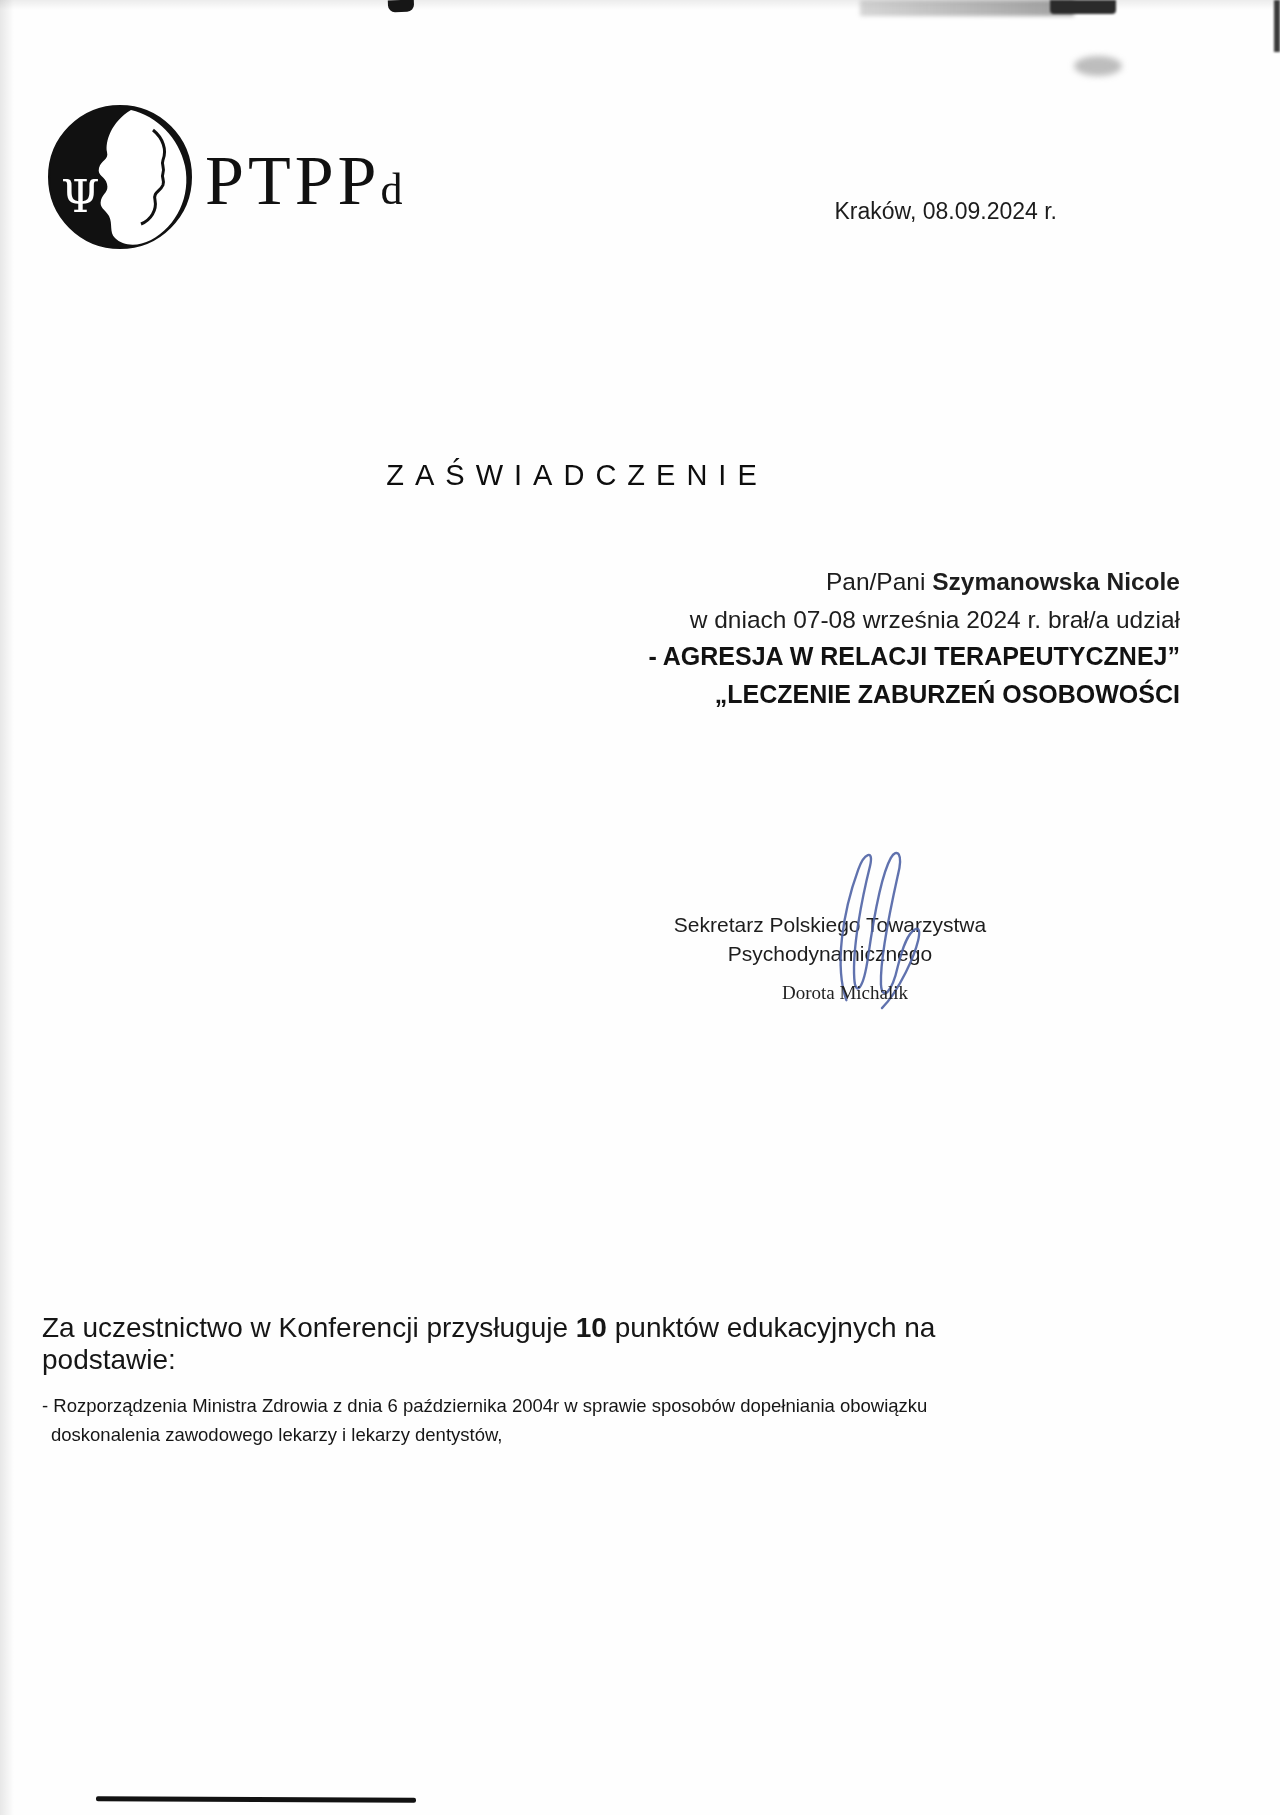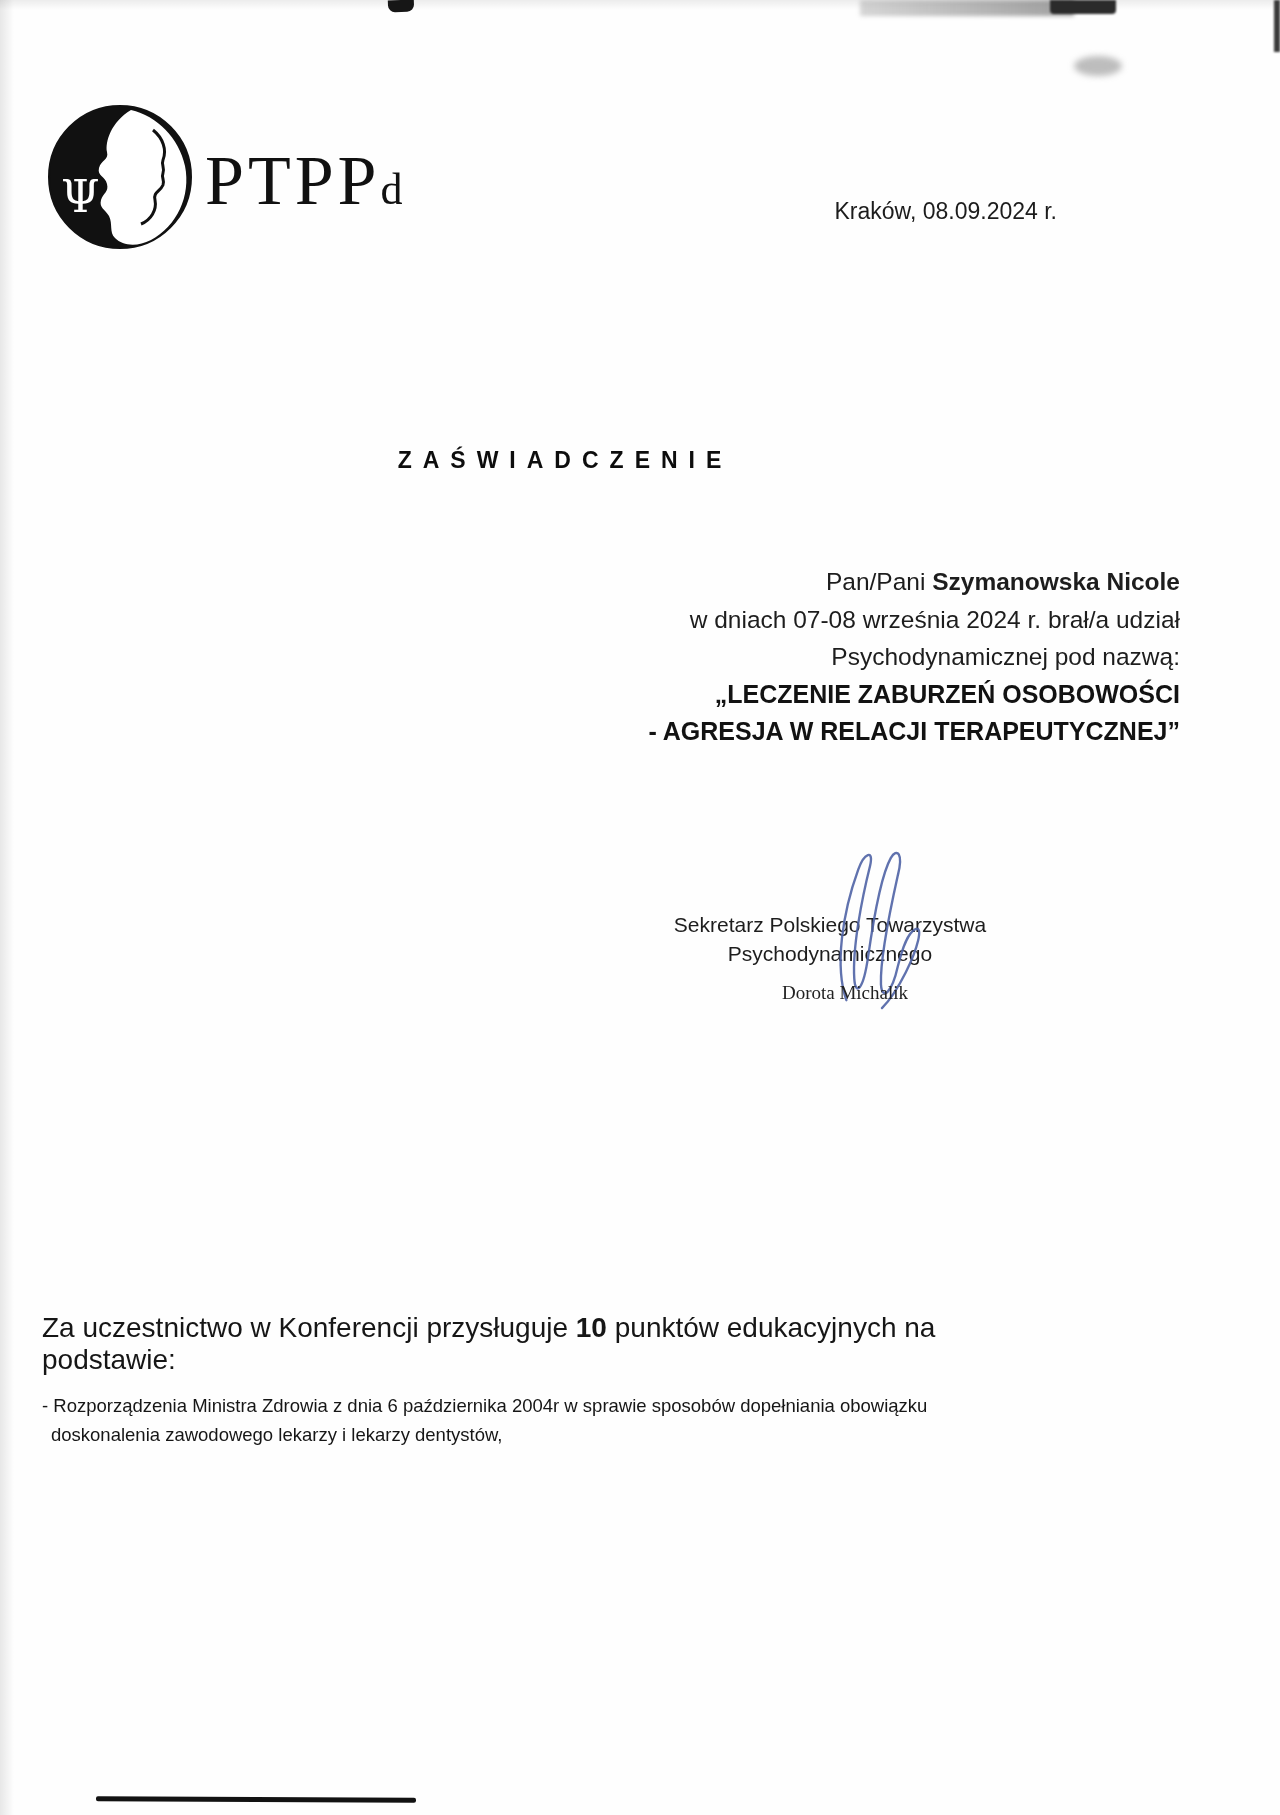--- a/index.html
+++ b/index.html
@@ -63,22 +63,22 @@
   }
   .wordmark-sub { font-size: 44px; letter-spacing: 0; }
 
   .date {
     position: absolute; right: 223px; top: 198px;
     font-size: 23px; color: #1c1c1c;
   }
 
   .title {
     position: absolute; left: 0; top: 447px; width: 1130px;
-    margin: 0; text-align: center;
-    font-size: 23px; font-weight: 700; letter-spacing: 11px;
+    margin: 12px; text-align: center;
+    font-size: 29px; font-weight: 400; letter-spacing: 11px;
     color: #0d0d0d;
   }
 
   .body-block {
     position: absolute; left: 0; top: 563px; width: 1180px;
     text-align: right; font-size: 24.5px; line-height: 37.5px;
     color: #1d1d1d;
   }
   .bold { font-weight: 700; }
   .body-line.conf { font-weight: 700; font-size: 25px; color: #121212; }
@@ -136,23 +136,22 @@
 
   <div class="wordmark"><span>PTPP</span><span class="wordmark-sub">d</span></div>
 
   <div class="date">Kraków, 08.09.2024 r.</div>
 
   <h1 class="title">ZAŚWIADCZENIE</h1>
 
   <div class="body-block">
     <div class="body-line"><span>Pan/Pani </span><span class="bold">Szymanowska Nicole</span></div>
     <div class="body-line">w dniach 07-08 września 2024 r. brał/a udział</div>
-    <div class="body-line">Psychodynamicznej pod nazwą:</div>
+    <div class="body-line conf">- AGRESJA W RELACJI TERAPEUTYCZNEJ”</div>
     <div class="body-line conf">„LECZENIE ZABURZEŃ OSOBOWOŚCI</div>
-    <div class="body-line conf">- AGRESJA W RELACJI TERAPEUTYCZNEJ”</div>
   </div>
 
   <div class="sig-role">
     <div>Sekretarz Polskiego Towarzystwa</div>
     <div>Psychodynamicznego</div>
   </div>
 
   <svg class="signature-svg" viewBox="0 0 120 180">
     <path d="M28,162 C16,128 24,74 40,30 C46,13 56,9 52,26 C44,58 34,108 36,140
              C37,158 45,153 50,118 C56,76 64,34 73,18 C79,8 86,13 80,36

